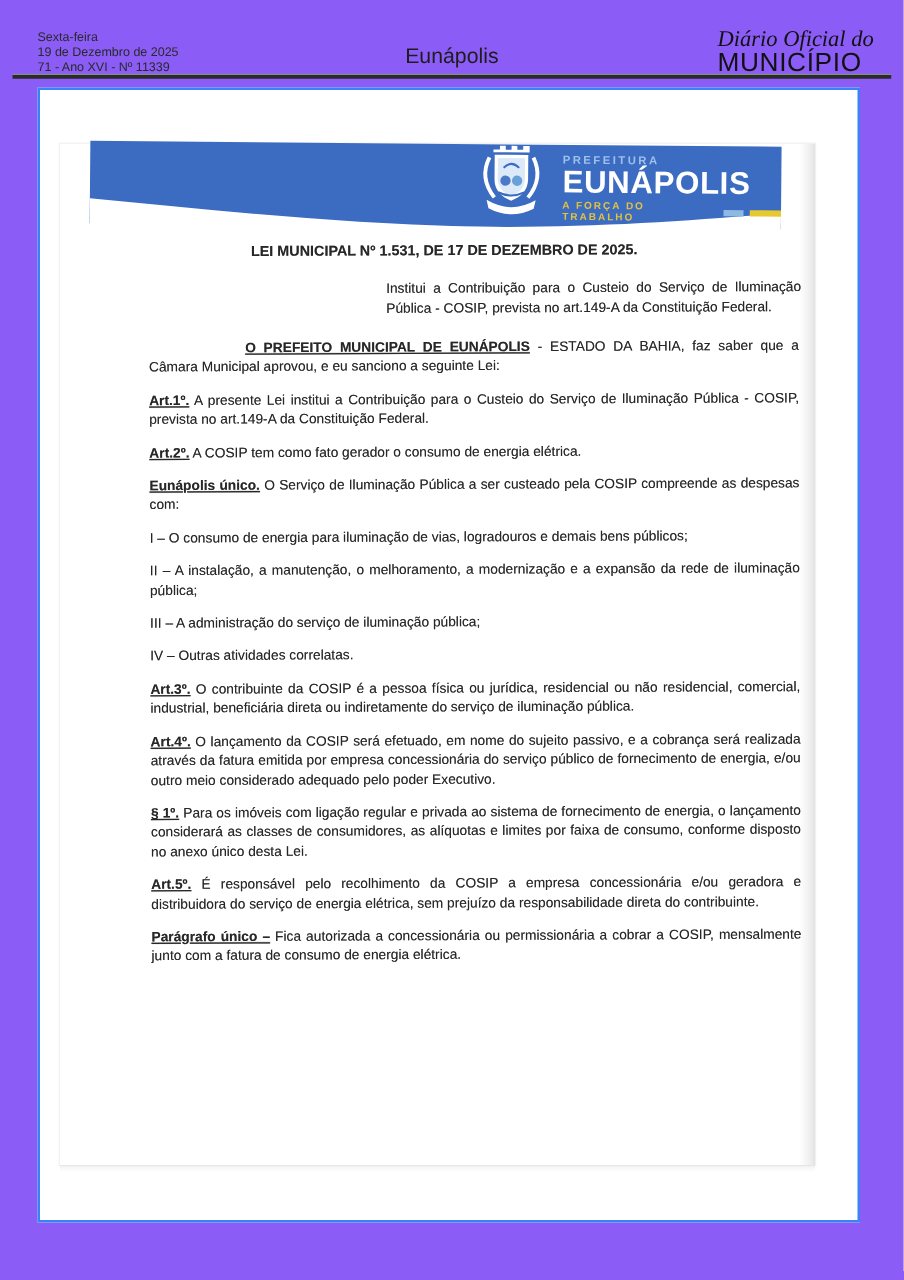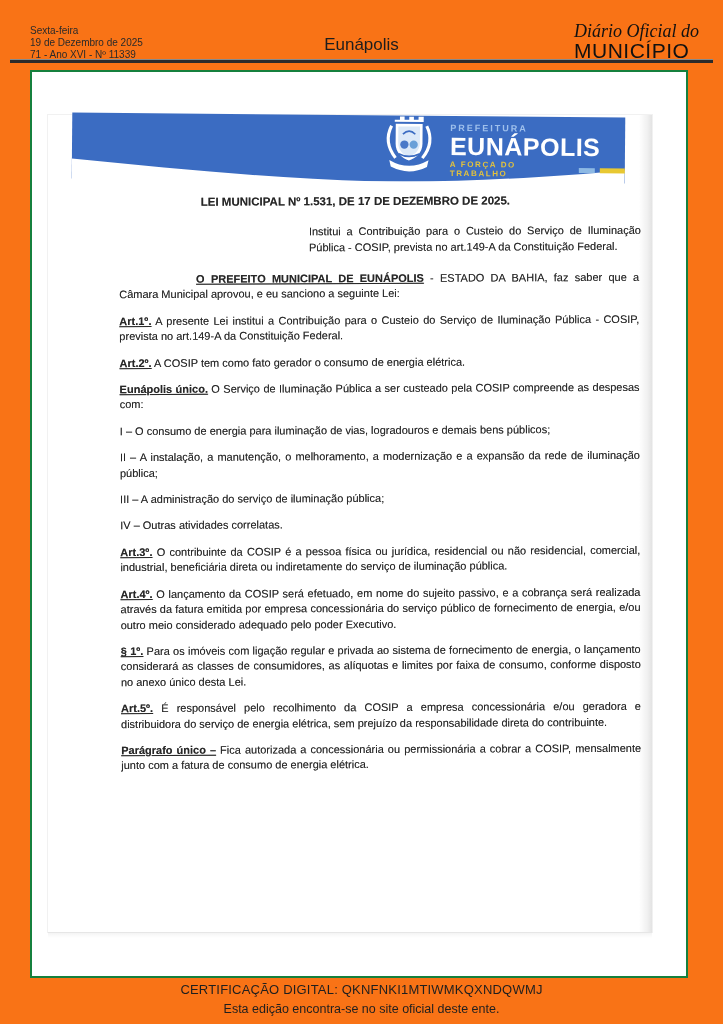--- a/index.html
+++ b/index.html
@@ -1,31 +1,31 @@
 <!DOCTYPE html>
 <html lang="pt"><head>
 <meta charset="utf-8">
 <style>
   * { margin:0; padding:0; box-sizing:border-box; }
   html,body { width:723px; height:1024px; background:#fff; overflow:hidden;
     font-family:"Liberation Sans", sans-serif; color:#222; }
-  .canvas { position:relative; width:723px; height:1024px; background:#f97316; }
+  .canvas { position:relative; width:723px; height:1024px; background:#8b5cf6; }
 
   
   .gz-left { position:absolute; left:30px; top:25px; font-size:10px; line-height:12px; color:#2a2a2a; }
   .gz-city { position:absolute; left:0; right:0; top:35px; text-align:center; font-size:17px; color:#1d1d1d; }
   .gz-logo { position:absolute; right:24px; top:22px; text-align:left; color:#111; }
   .gz-logo .serif { font-family:"Liberation Serif", serif; font-size:18px; line-height:19px;font-style:italic; }
   .gz-logo .block { font-size:21px; font-weight:normal; letter-spacing:.5px; line-height:21px; margin-top:-1px; }
   .gz-rule { position:absolute; left:10px; right:10px; top:59px; height:3px;
     border-top:1px solid #8a8a8a; border-bottom:3px solid #2b2b2b; }
 
   
   .frame { position:absolute; left:30px; top:70px; width:658px; height:908px;
-    border:2px solid #15803d; background:#fff; }
+    border:2px solid #3b82f6; background:#fff; }
   .scan-page { position:relative; margin:28px 0 0 16px; width:604px; height:817px;
     background:#fff; box-shadow:0 0 0 1px #f1f1f1; padding:0 12px 0 72px; }
   .scan-page::after { content:""; position:absolute; top:0; right:0; width:13px; height:100%;
     background:linear-gradient(to right, rgba(0,0,0,0), rgba(0,0,0,.06) 65%, rgba(0,0,0,.11)); }
   .scan-page::before { content:""; position:absolute; left:0; bottom:-6px; width:100%; height:6px;
     background:linear-gradient(to bottom, rgba(0,0,0,.05), rgba(0,0,0,0)); }
   .speck { position:absolute; background:#9a9a9a; border-radius:50%; }
   .speck.a { left:59px; top:27px; width:2px; height:3px; }
   .speck.b { left:27px; top:38px; width:2px; height:2px; }
 
@@ -128,18 +128,14 @@
         <p class="para"><span class="lead"></span><span>IV – Outras atividades correlatas.</span></p>
         <p class="para"><span class="lead">Art.3º.</span><span> O contribuinte da COSIP é a pessoa física ou jurídica, residencial ou não residencial, comercial, industrial, beneficiária direta ou indiretamente do serviço de iluminação pública.</span></p>
         <p class="para"><span class="lead">Art.4º.</span><span> O lançamento da COSIP será efetuado, em nome do sujeito passivo, e a cobrança será realizada através da fatura emitida por empresa concessionária do serviço público de fornecimento de energia, e/ou outro meio considerado adequado pelo poder Executivo.</span></p>
         <p class="para"><span class="lead">§ 1º.</span><span> Para os imóveis com ligação regular e privada ao sistema de fornecimento de energia, o lançamento considerará as classes de consumidores, as alíquotas e limites por faixa de consumo, conforme disposto no anexo único desta Lei.</span></p>
         <p class="para"><span class="lead">Art.5º.</span><span> É responsável pelo recolhimento da COSIP a empresa concessionária e/ou geradora e distribuidora do serviço de energia elétrica, sem prejuízo da responsabilidade direta do contribuinte.</span></p>
         <p class="para"><span class="lead">Parágrafo único –</span><span> Fica autorizada a concessionária ou permissionária a cobrar a COSIP, mensalmente junto com a fatura de consumo de energia elétrica.</span></p>
       </div>
     </div>
   </div>
 
-  <div class="pg-footer">
-    <div class="cert">CERTIFICAÇÃO DIGITAL: QKNFNKI1MTIWMKQXNDQWMJ</div>
-    <div class="note">Esta edição encontra-se no site oficial deste ente.</div>
-  </div>
 
 </div>
 
 </body></html>

